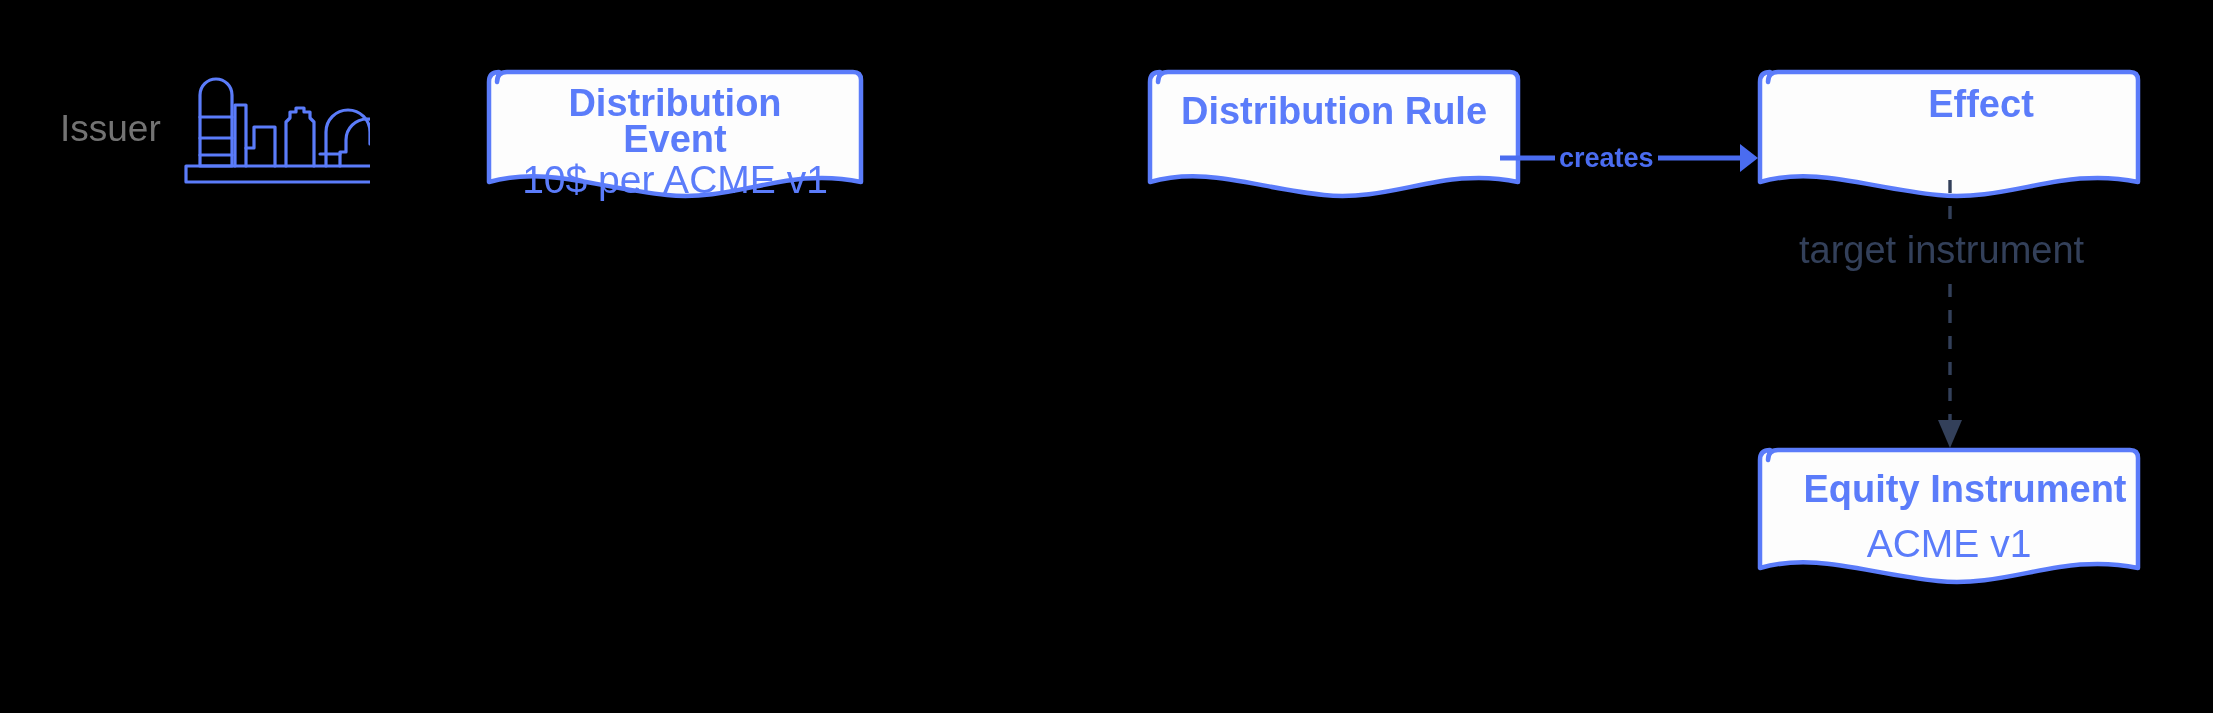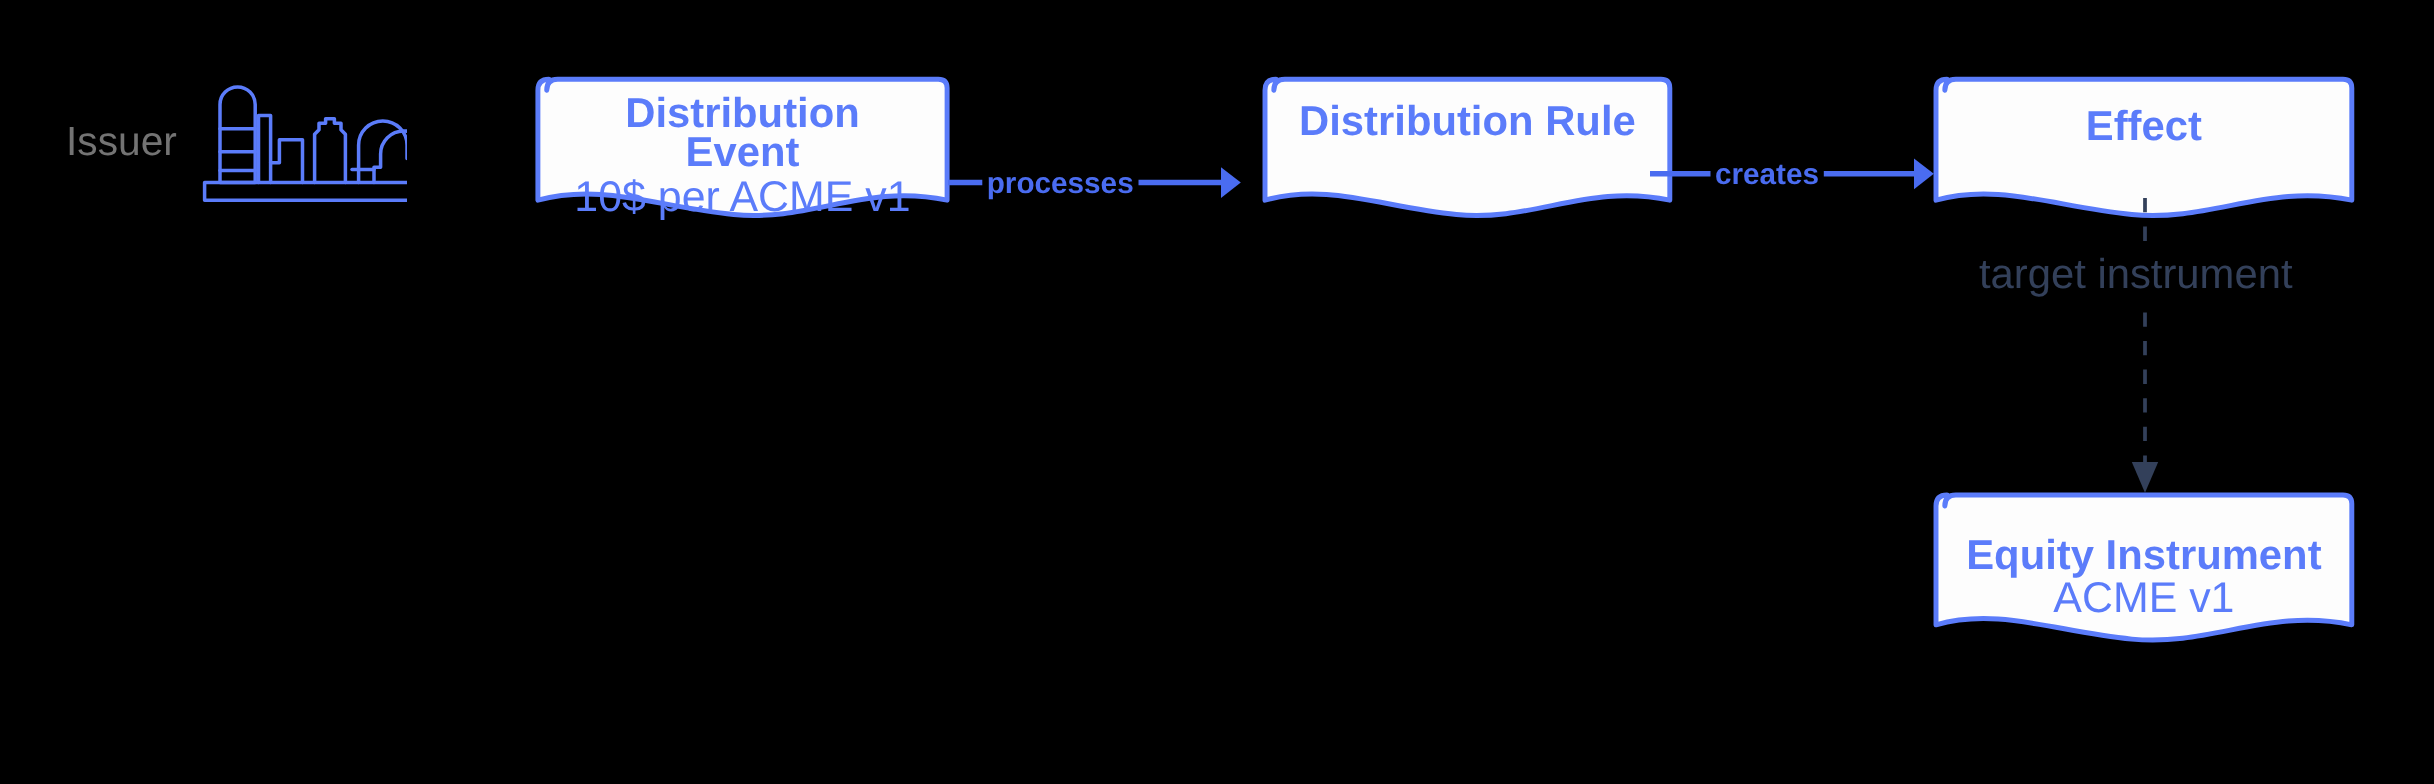--- a/index.html
+++ b/index.html
@@ -117,27 +117,20 @@
       <path d="M10 12 Q10 2 20 2 L366 2 Q374 2 374 10 L374 112
                C300 96, 250 132, 180 125
                C110 118, 60 96, 2 112
                L2 12 Q2 2 12 2 Z" fill="#fdfdfd" stroke="#5b7cfa" stroke-width="4.5" stroke-linejoin="round"></path>
     </svg>
     <div class="doc-text doc-title" style="top:14px;">Distribution</div>
     <div class="doc-text doc-title" style="top:50px;">Event</div>
     <div class="doc-text doc-sub" style="top:90px;">10$ per ACME v1</div>
   </div>
 
-  <div class="abs" style="left:862px; top:140px; width:266px; height:55px;">
-    <svg class="edge-svg" width="266" height="55">
-      <line x1="0" y1="26" x2="248" y2="26" stroke="#4a6cf0" stroke-width="5"></line>
-      <polygon points="248,12 266,26 248,40" fill="#4a6cf0"></polygon>
-    </svg>
-    <div class="edge-label-solid" style="left:31px; top:13px;">processes</div>
-  </div>
 
   <div class="doc-node" id="node-distribution-rule" style="left:1128px; top:70px; width:372px; height:125px;margin-left:20px;">
     <svg width="372" height="125" viewBox="0 0 372 125" preserveAspectRatio="none">
       <path d="M10 12 Q10 2 20 2 L362 2 Q370 2 370 10 L370 112
                C296 96, 246 132, 176 125
                C108 118, 58 96, 2 112
                L2 12 Q2 2 12 2 Z" fill="#fdfdfd" stroke="#5b7cfa" stroke-width="4.5" stroke-linejoin="round"></path>
     </svg>
     <div class="doc-text doc-title" style="top:22px;">Distribution Rule</div>
   </div>
@@ -150,35 +143,35 @@
     <div class="edge-label-solid" style="left:55px; top:13px;">creates</div>
   </div>
 
   <div class="doc-node" id="node-effect" style="left:1758px; top:70px; width:382px; height:125px;">
     <svg width="382" height="125" viewBox="0 0 382 125" preserveAspectRatio="none">
       <path d="M10 12 Q10 2 20 2 L372 2 Q380 2 380 10 L380 112
                C304 96, 252 132, 180 125
                C110 118, 58 96, 2 112
                L2 12 Q2 2 12 2 Z" fill="#fdfdfd" stroke="#5b7cfa" stroke-width="4.5" stroke-linejoin="round"></path>
     </svg>
-    <div class="doc-text doc-title" style="top:26px;">Effect</div>
+    <div class="doc-text doc-title" style="top:15px;padding-left:32px;">Effect</div>
   </div>
 
   <div class="abs" style="left:1895px; top:180px; width:300px; height:270px;">
     <svg class="edge-svg" width="300" height="270">
       <line x1="55" y1="0" x2="55" y2="243" stroke="#33405a" stroke-width="3.4" stroke-dasharray="13 13"></line>
       <polygon points="43,240 67,240 55,268" fill="#33405a"></polygon>
     </svg>
     <div class="edge-label-dashed" style="left:-104px; top:49px;">target instrument</div>
   </div>
 
   <div class="doc-node" id="node-equity-instrument" style="left:1758px; top:448px; width:382px; height:133px;">
     <svg width="382" height="133" viewBox="0 0 382 133" preserveAspectRatio="none">
       <path d="M10 12 Q10 2 20 2 L372 2 Q380 2 380 10 L380 120
                C304 104, 252 140, 180 133
                C110 126, 58 104, 2 120
                L2 12 Q2 2 12 2 Z" fill="#fdfdfd" stroke="#5b7cfa" stroke-width="4.5" stroke-linejoin="round"></path>
     </svg>
-    <div class="doc-text doc-title" style="top:38px;">Equity Instrument</div>
+    <div class="doc-text doc-title" style="top:22px;padding-left:16px;">Equity Instrument</div>
     <div class="doc-text doc-sub" style="top:76px;">ACME v1</div>
   </div>
 
 </div>
 
 </body></html>

